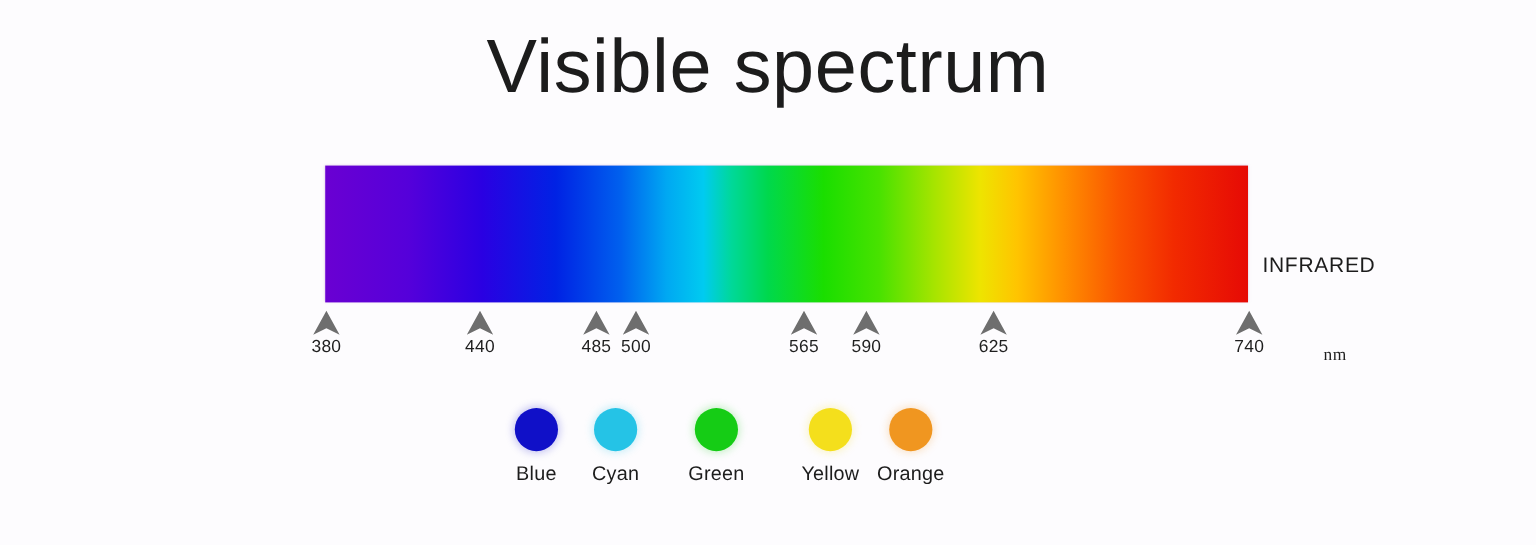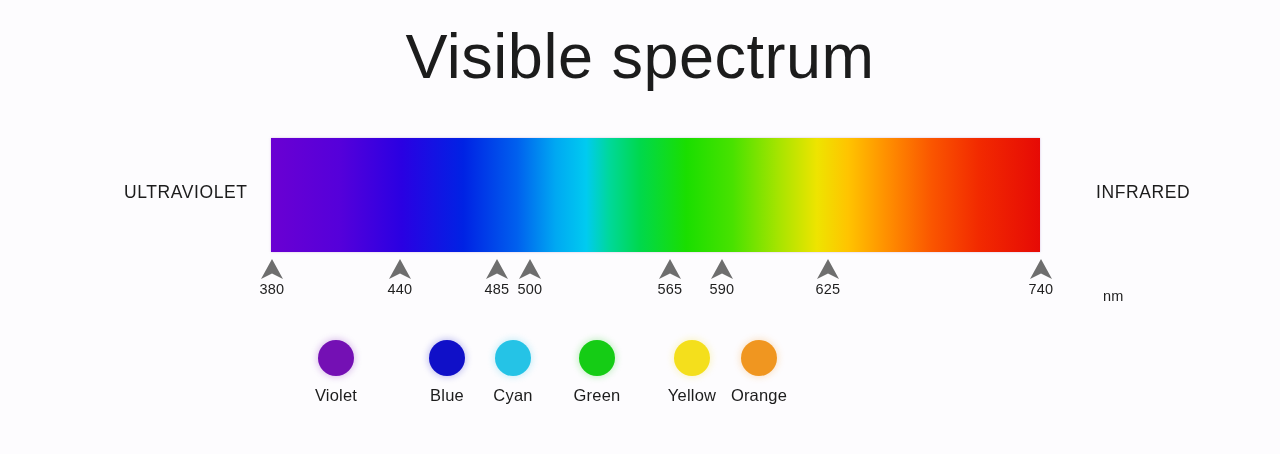--- a/index.html
+++ b/index.html
@@ -52,21 +52,21 @@
   
   .end-label {
     position: absolute;
     top: 182px;
     font-size: 17.5px;
     letter-spacing: 0.6px;
     color: #1c1c1c;
     white-space: nowrap;
   }
   #label-ultraviolet { left: 124px; }
-  #label-infrared    { left: 1096px; }
+  #label-infrared    { left: 1052px; margin-top: 29px; }
 
   
   #ticks {
     position: absolute;
     left: 0;
     top: 0;
     width: 1280px;
     height: 404px;
     pointer-events: none;
   }
@@ -92,20 +92,21 @@
     letter-spacing: 0.2px;
     white-space: nowrap;
   }
   #unit-label {
     position: absolute;
     left: 1103px;
     top: 288px;
     font-size: 14.5px;
     color: #1f1f1f;
     letter-spacing: 0.3px;
+    font-family: Liberation Serif, serif;
   }
 
   
   #swatches {
     position: absolute;
     left: 0;
     top: 0;
     width: 1280px;
     height: 454px;
   }
@@ -134,21 +135,20 @@
 </style>
 </head>
 <body style="background: rgb(253, 252, 254);">
 
 <div id="figure">
 
   <div id="title">Visible spectrum</div>
 
   <div id="spectrum-bar" style="left: 271px; top: 138px; width: 769px; height: 114px; background: linear-gradient(to right, rgb(106, 0, 210) 0%, rgb(85, 0, 218) 9%, rgb(42, 0, 226) 17%, rgb(0, 34, 228) 25%, rgb(0, 96, 238) 32%, rgb(0, 168, 242) 37%, rgb(0, 203, 240) 41%, rgb(0, 216, 154) 44%, rgb(0, 216, 76) 48%, rgb(26, 222, 0) 54%, rgb(72, 226, 0) 60%, rgb(166, 228, 0) 66%, rgb(238, 228, 0) 71%, rgb(255, 196, 0) 75%, rgb(255, 144, 0) 80%, rgb(250, 85, 0) 86%, rgb(242, 42, 0) 92%, rgb(230, 10, 5) 100%);"></div>
 
-  <div class="end-label" id="label-ultraviolet">ULTRAVIOLET</div>
   <div class="end-label" id="label-infrared">INFRARED</div>
 
   <div id="ticks">
       <div class="tick" style="left: 272px;">
         <svg class="caret" viewBox="0 0 26 22" xmlns="http://www.w3.org/2000/svg">
           <path d="M13 1 L24 21 L13 15.5 L2 21 Z" fill="#6e6e6e"></path>
         </svg>
         <span class="tick-label">380</span>
       </div>
       <div class="tick" style="left: 400px;">
@@ -191,24 +191,20 @@
         <svg class="caret" viewBox="0 0 26 22" xmlns="http://www.w3.org/2000/svg">
           <path d="M13 1 L24 21 L13 15.5 L2 21 Z" fill="#6e6e6e"></path>
         </svg>
         <span class="tick-label">740</span>
       </div>
     </div>
 
   <div id="unit-label">nm</div>
 
   <div id="swatches">
-      <div class="swatch-item" style="left: 336px;">
-        <span class="swatch-dot" style="background: rgb(116, 16, 180); box-shadow: rgba(116, 16, 180, 0.267) 0px 0px 7px 1px;"></span>
-        <span class="swatch-label">Violet</span>
-      </div>
       <div class="swatch-item" style="left: 513px;">
         <span class="swatch-dot" style="background: rgb(37, 195, 230); box-shadow: rgba(37, 195, 230, 0.267) 0px 0px 7px 1px;"></span>
         <span class="swatch-label">Cyan</span>
       </div>
       <div class="swatch-item" style="left: 447px;">
         <span class="swatch-dot" style="background: rgb(16, 16, 200); box-shadow: rgba(16, 16, 200, 0.267) 0px 0px 7px 1px;"></span>
         <span class="swatch-label">Blue</span>
       </div>
       <div class="swatch-item" style="left: 597px;">
         <span class="swatch-dot" style="background: rgb(21, 204, 21); box-shadow: rgba(21, 204, 21, 0.267) 0px 0px 7px 1px;"></span>

